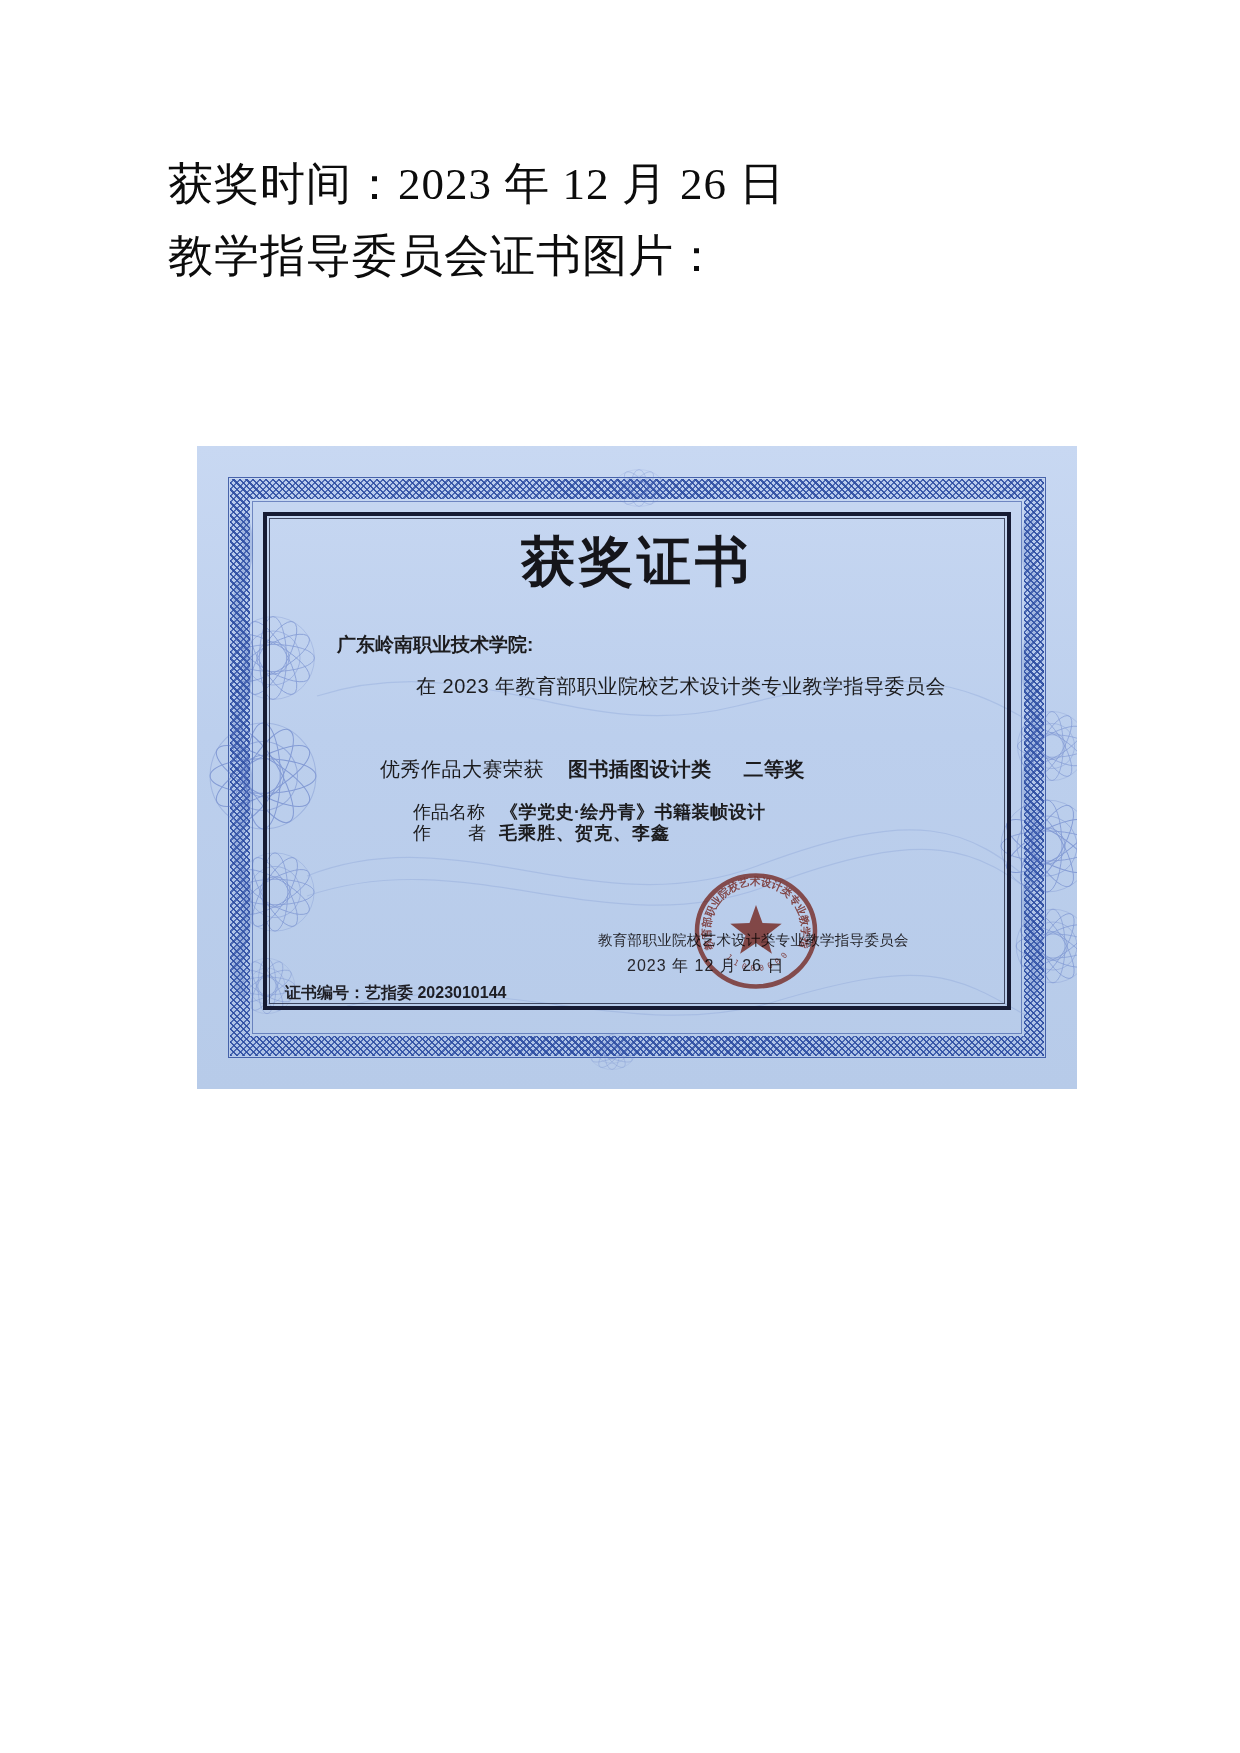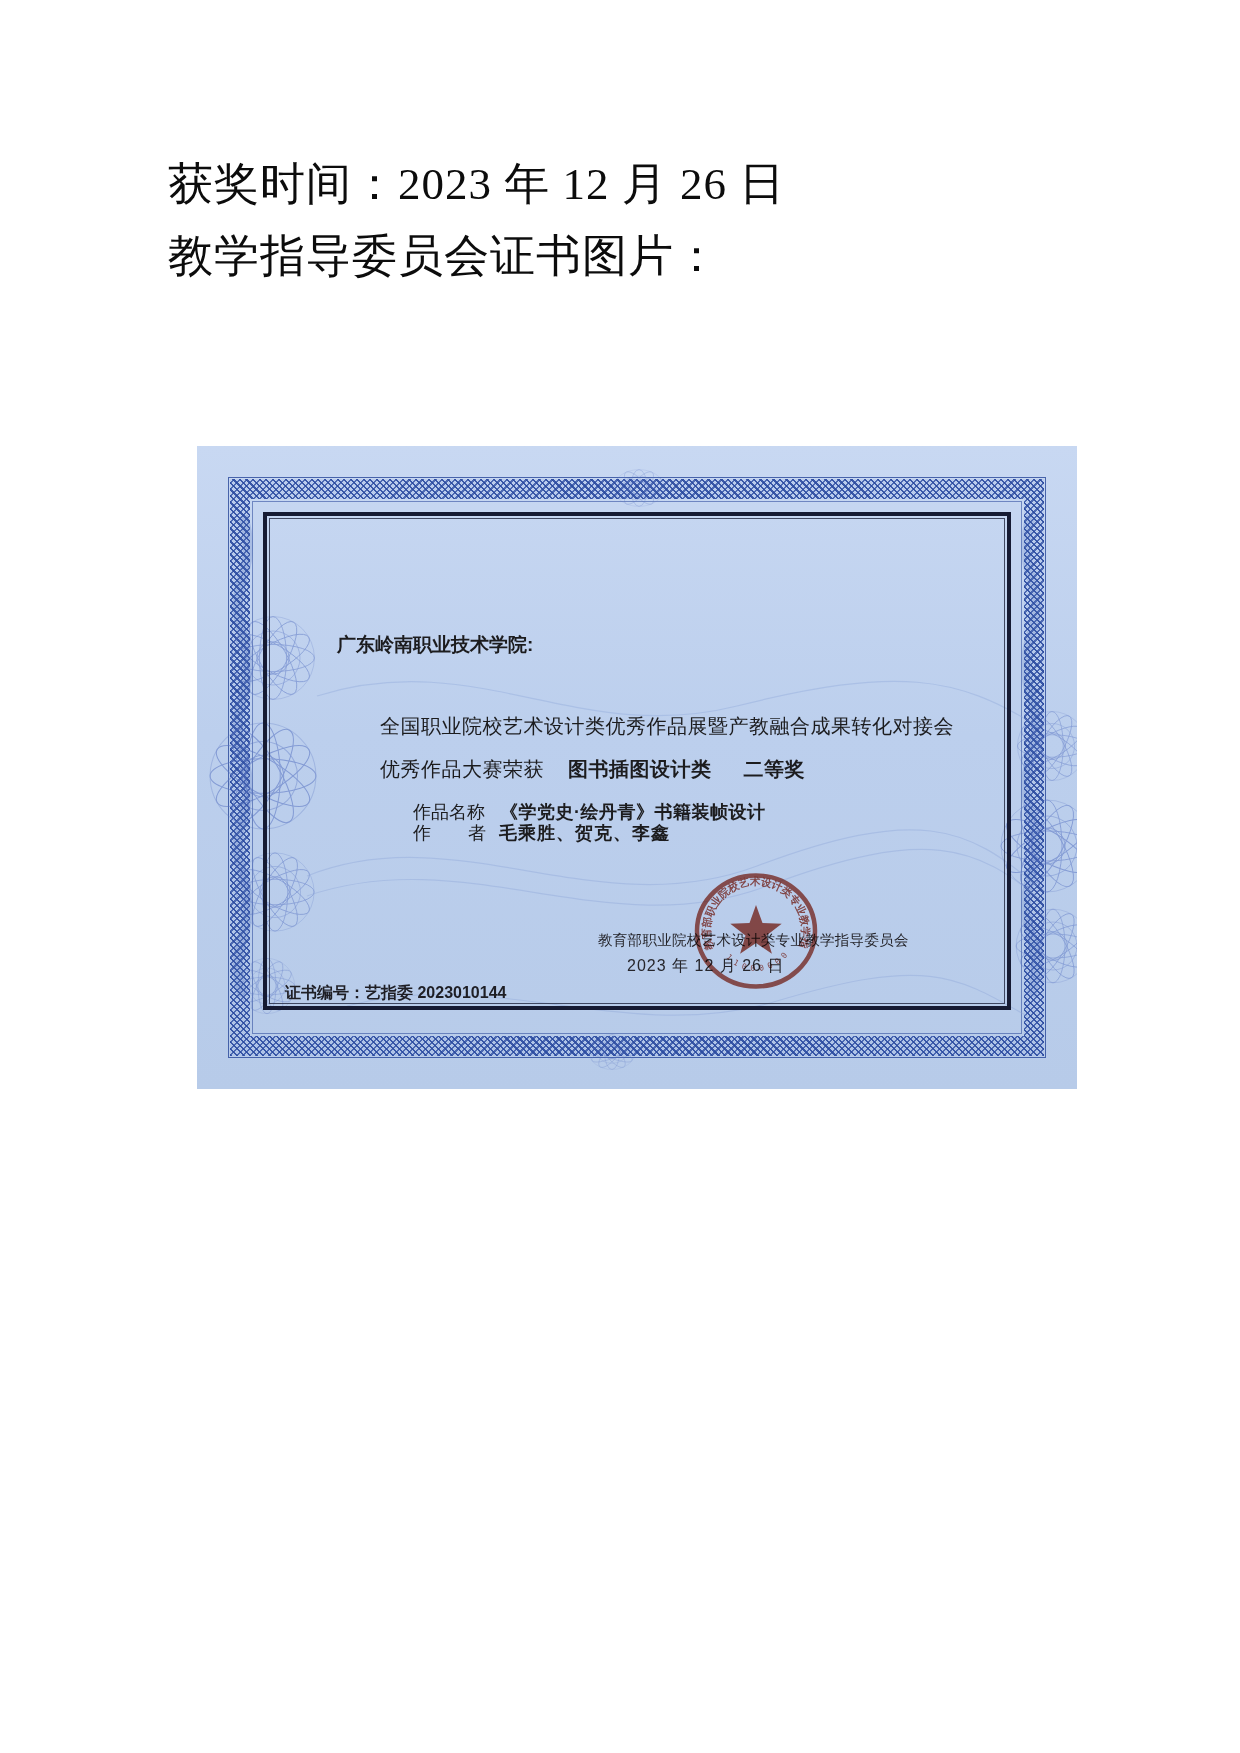--- a/index.html
+++ b/index.html
@@ -122,24 +122,25 @@
     <g fill="none" stroke="#8fa7d9" opacity="0.4" stroke-width="1.2">
       <path d="M110,430 C 260,370 400,480 560,420 S 770,380 840,440"></path>
       <path d="M110,450 C 270,395 410,500 570,440 S 780,400 845,455"></path>
       <path d="M120,250 C 280,200 380,300 540,260 S 760,230 840,280"></path>
       <path d="M150,560 C 300,520 430,600 580,555 S 760,530 830,570"></path>
     </g>
   </svg>
 
   <div class="frame"></div>
 
+  <h1 class="cert cert-title">获奖证书</h1>
 
   <div class="cert recipient">广东岭南职业技术学院:</div>
 
-  <div class="cert body-line2">全国职业院校艺术设计类优秀作品展暨产教融合成果转化对接会</div>
+  <div class="cert body-line1">在 2023 年教育部职业院校艺术设计类专业教学指导委员会</div>
 
   <div class="cert body-line3">
     <span>优秀作品大赛荣获</span><span class="bold-part cat-gap">图书插图设计类</span><span class="bold-part grade-gap">二等奖</span>
   </div>
 
   <div class="cert work-line">
     <span>作品名称</span><span class="value">《学党史·绘丹青》书籍装帧设计</span>
   </div>
 
   <div class="cert author-line">

